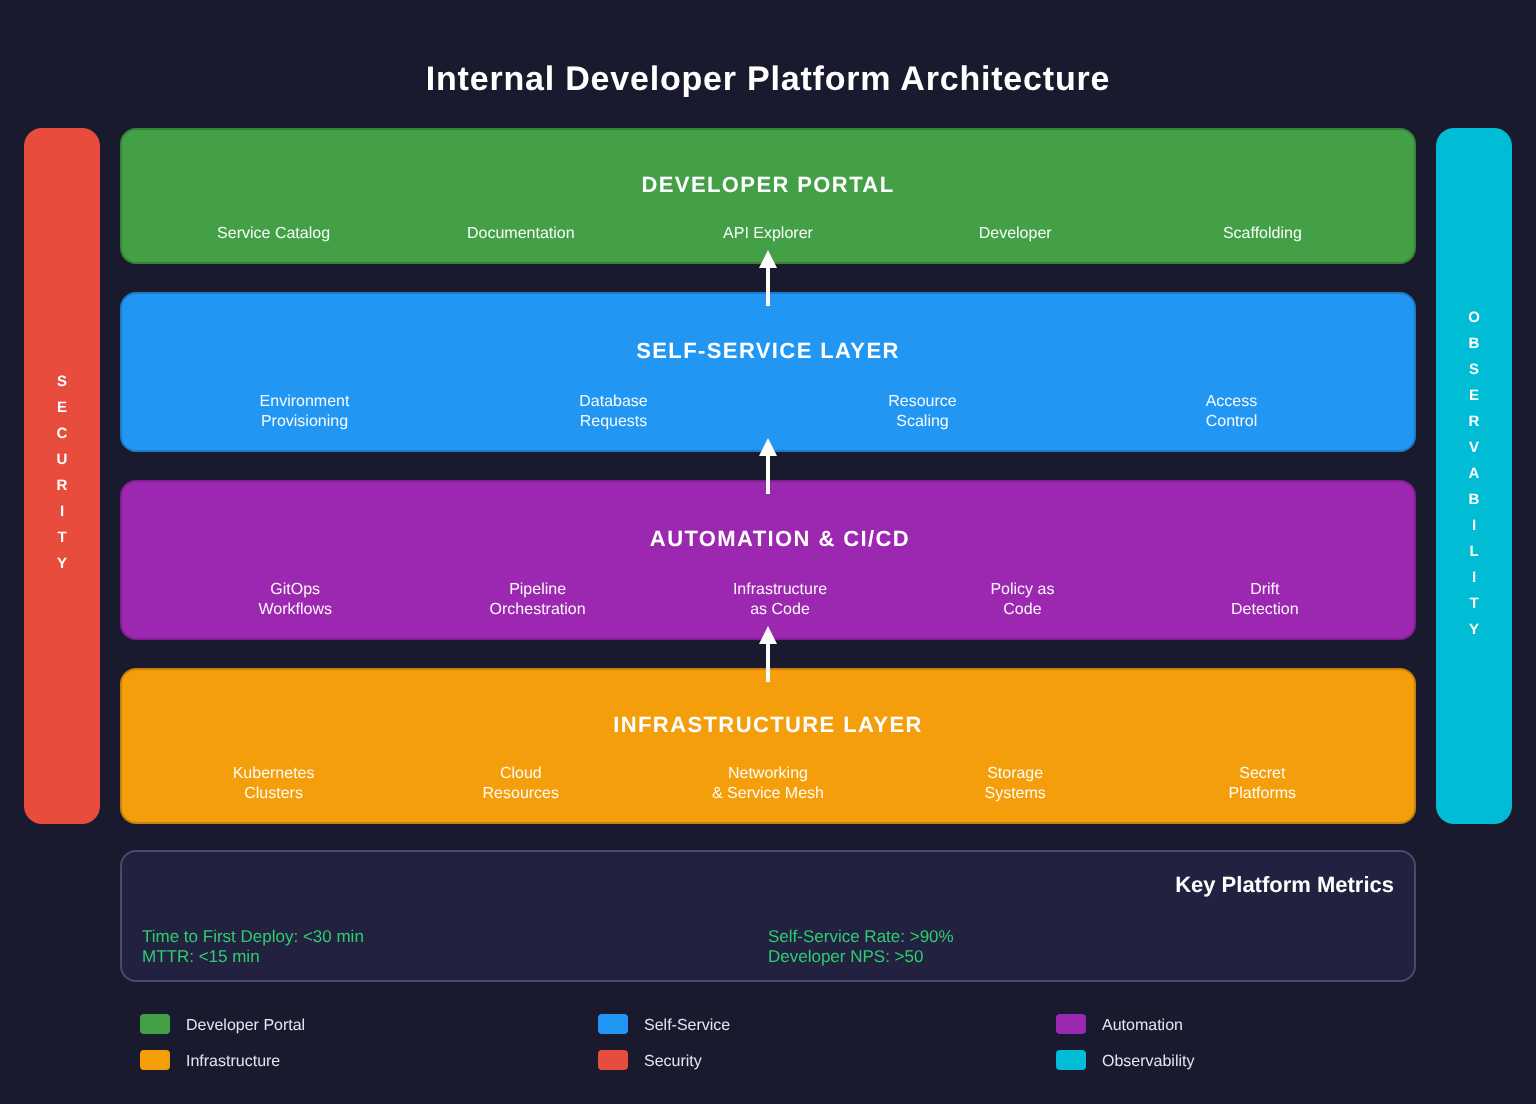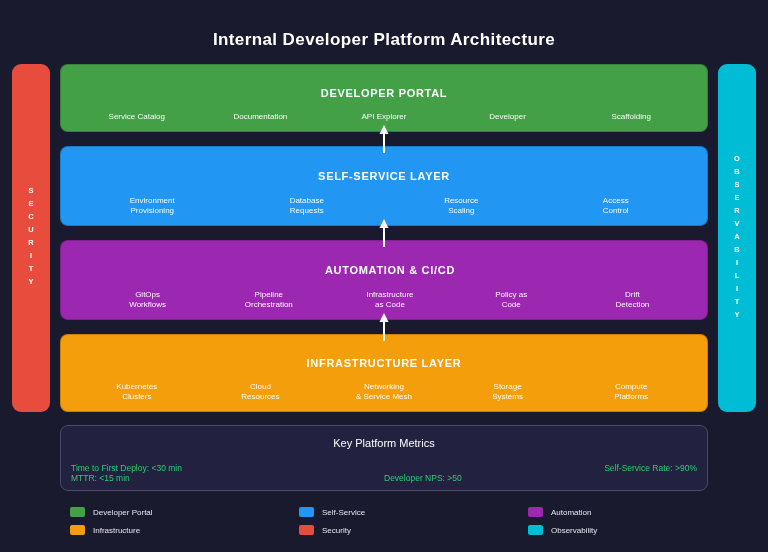--- a/index.html
+++ b/index.html
@@ -24,21 +24,21 @@
   .band-80 { height:80px; }
   .band-78 { height:78px; }
   .band-title { font-size:11px; font-weight:700; letter-spacing:0.7px; text-align:center; margin:auto 0; }
   .band-items { display:flex; }
   .band-item { flex:1; text-align:center; font-size:8px; line-height:1.25; white-space:pre-line; color:rgba(255,255,255,0.96); }
 
   .gap { height:14px; position:relative; }
   .arrow { position:absolute; left:50%; top:50%; transform:translate(-50%,-50%); z-index:2; }
 
   .metrics { margin:13px 60px 0; height:66px; background:#222240; border:1px solid #4a4a6a; border-radius:8px; padding:11px 10px 0; }
-  .metrics-title { text-align:center; font-size:11px; font-weight:400; color:#fff; }
+  .metrics-title { text-align:right; font-size:11px; font-weight:700; color:#fff; }
   .metrics-row { display:grid; grid-template-columns:repeat(2,1fr); margin-top:14px; font-size:8.5px; font-weight:400; }
 
   .legend { margin:16px 0 0 70px; display:grid; grid-template-columns:repeat(3,229px); row-gap:8px; }
   .legend-item { display:flex; align-items:center; }
   .legend-swatch { width:15px; height:10px; border-radius:2px; flex:0 0 auto; }
   .legend-label { margin-left:8px; font-size:8px; color:#e5e5ee; }
 </style>
 </head>
 <body>
 
@@ -120,38 +120,38 @@
       <h2 class="band-title">INFRASTRUCTURE LAYER</h2>
       <div class="band-items">
         <span class="band-item">Kubernetes
 Clusters</span>
         <span class="band-item">Cloud
 Resources</span>
         <span class="band-item">Networking
 &amp; Service Mesh</span>
         <span class="band-item">Storage
 Systems</span>
-        <span class="band-item">Compute
+        <span class="band-item">Secret
 Platforms</span>
       </div>
     </section>
 
   </div>
 
   <aside class="sidebar" style="background-color: rgb(0, 188, 212);">
     <span class="sidebar-label">OBSERVABILITY</span>
   </aside>
 
 </div>
 
 <section class="metrics">
   <h3 class="metrics-title">Key Platform Metrics</h3>
   <div class="metrics-row">
     <span class="metric" style="color: rgb(46, 204, 113);">Time to First Deploy: &lt;30 min</span>
-    <span class="metric" style="color: rgb(46, 204, 113); text-align: right;">Self-Service Rate: &gt;90%</span>
+    <span class="metric" style="color: rgb(46, 204, 113);">Self-Service Rate: &gt;90%</span>
     <span class="metric" style="color: rgb(46, 204, 113);">MTTR: &lt;15 min</span>
     <span class="metric" style="color: rgb(46, 204, 113);">Developer NPS: &gt;50</span>
   </div>
 </section>
 
 <div class="legend">
   <div class="legend-item">
     <span class="legend-swatch" style="background-color: rgb(67, 160, 71);"></span>
     <span class="legend-label">Developer Portal</span>
   </div>

